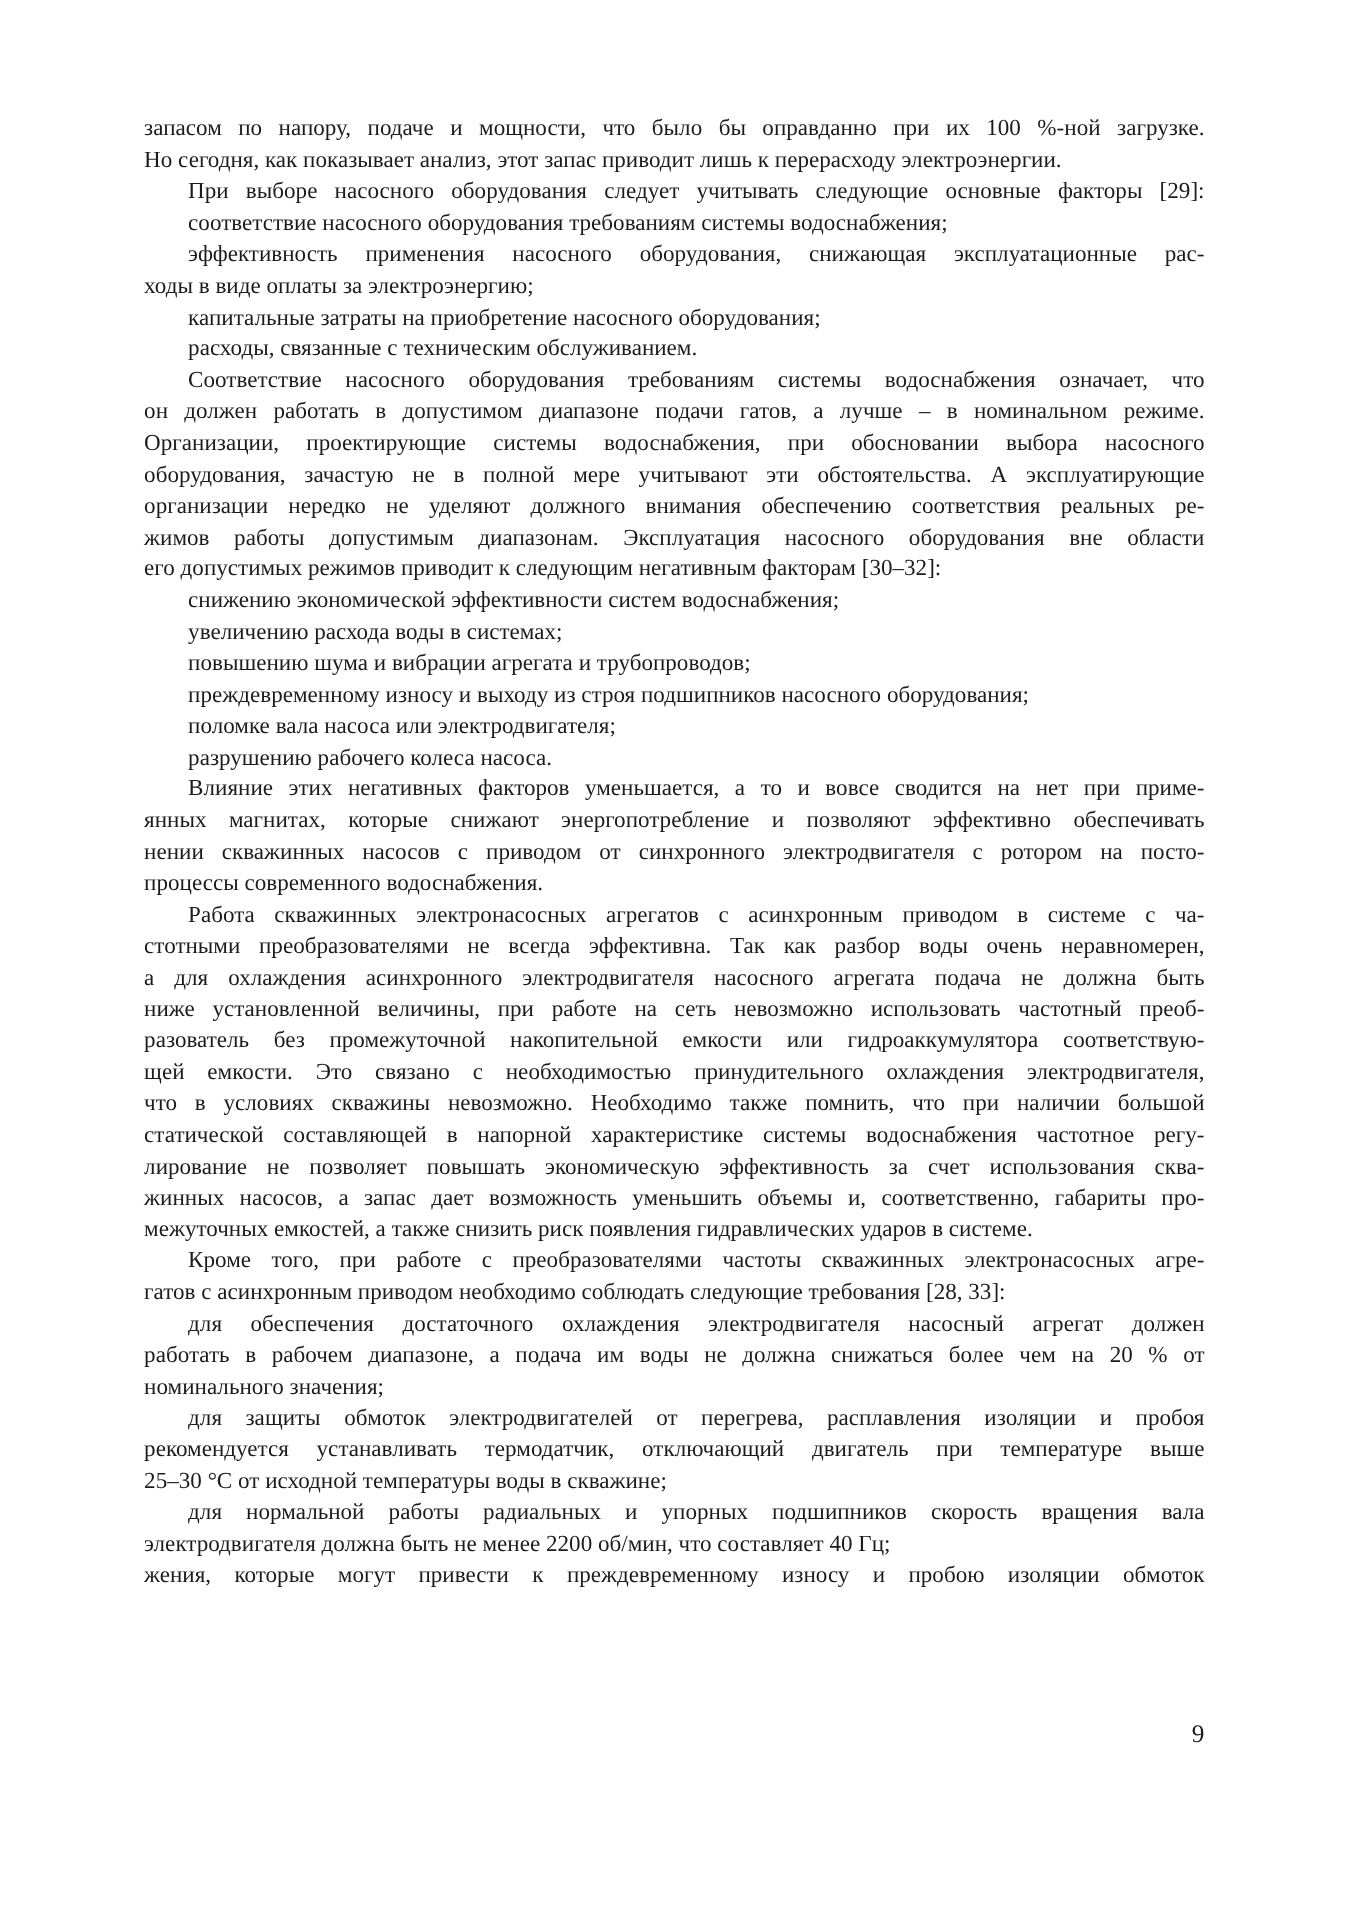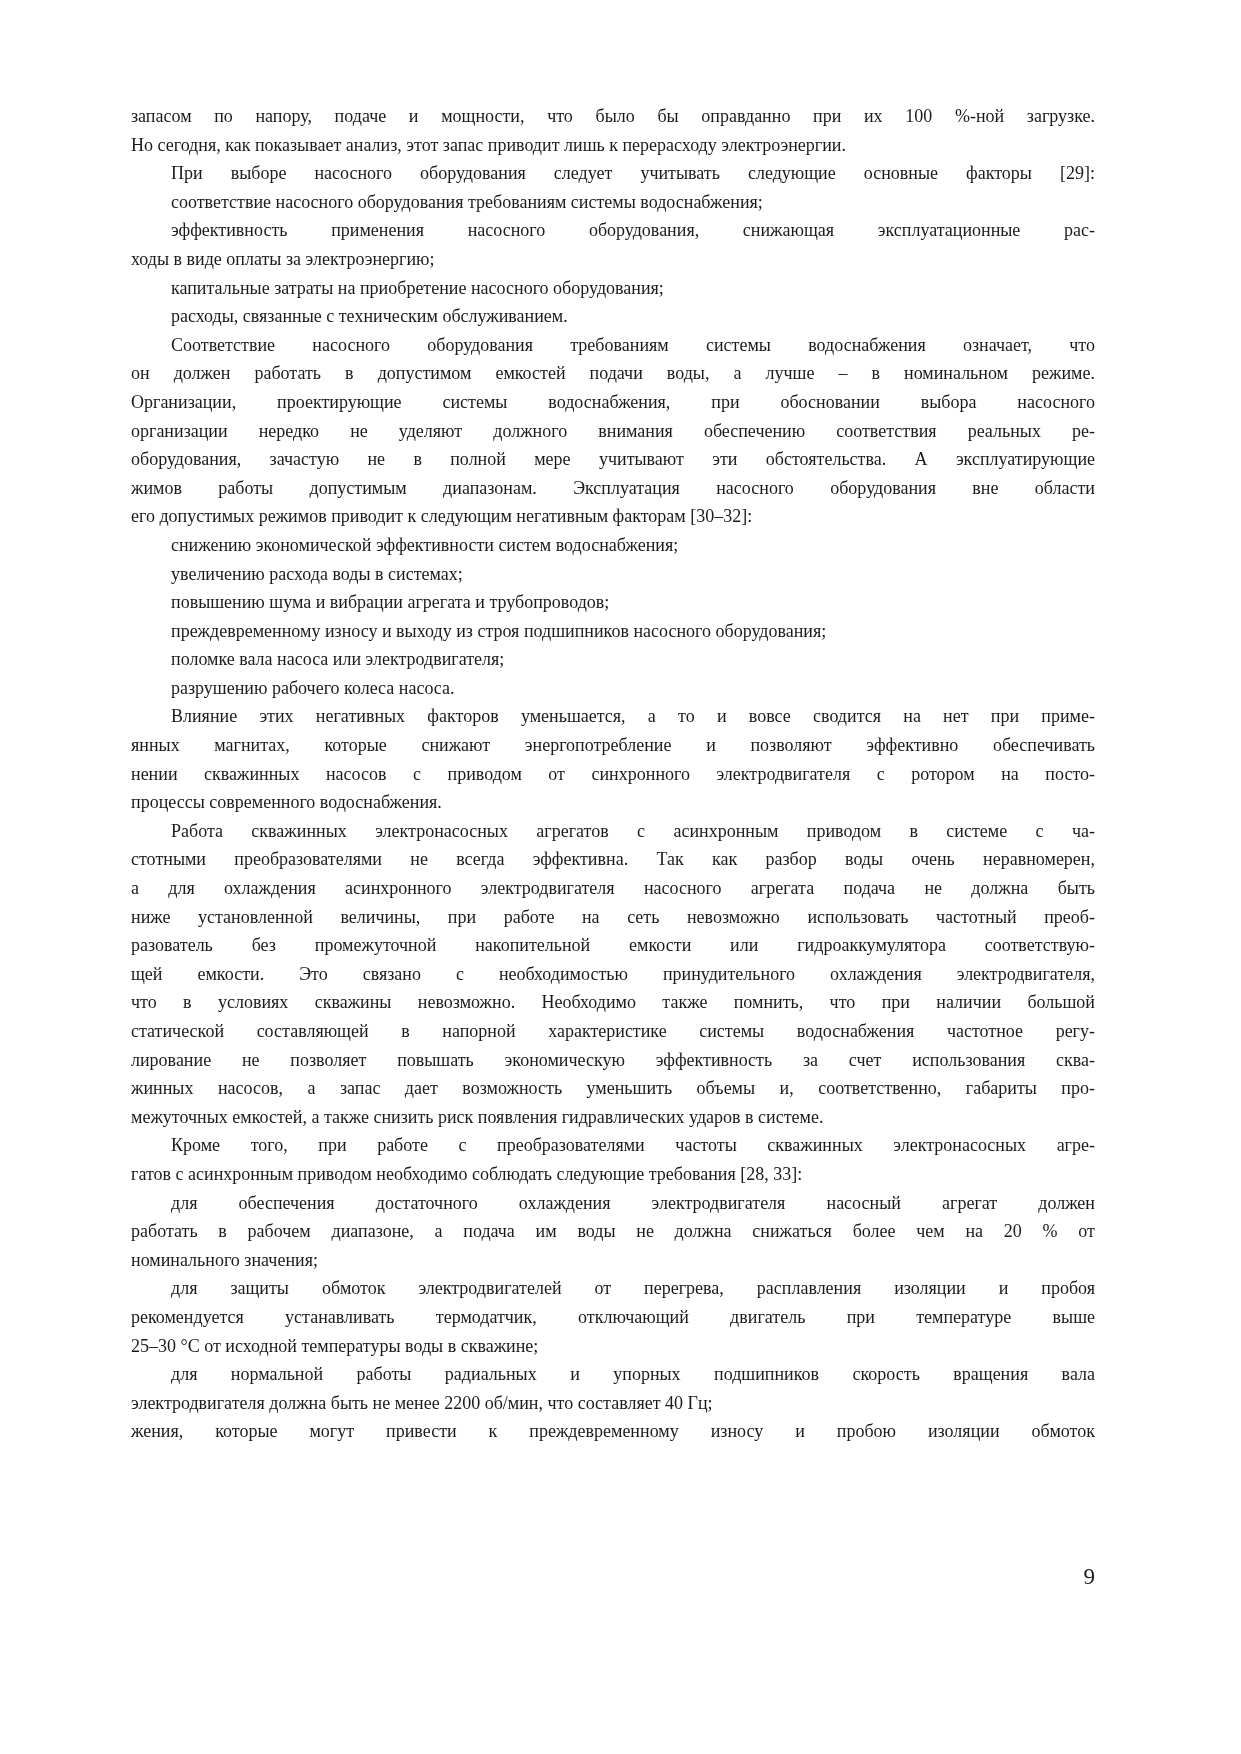--- a/index.html
+++ b/index.html
@@ -15,21 +15,21 @@
     background: #ffffff;
     color: #1b1b1b;
     font-family: "Liberation Serif", "DejaVu Serif", serif;
     overflow: hidden;
   }
   .text-block {
     position: absolute;
     left: 131px;
     top: 102px;
     width: 964px;
-    font-size: 18px;
+    font-size: 21px;
     line-height: 28.6px;
   }
   .para {
     margin: 0;
     padding: 0;
   }
   .line {
     text-align: justify;
     text-align-last: left;
     white-space: normal;
@@ -70,24 +70,24 @@
         <div class="line">ходы в виде оплаты за электроэнергию;</div>
       </div>
       <div class="para">
         <div class="line indent">капитальные затраты на приобретение насосного оборудования;</div>
       </div>
       <div class="para">
         <div class="line indent">расходы, связанные с техническим обслуживанием.</div>
       </div>
       <div class="para">
         <div class="line just indent">Соответствие насосного оборудования требованиям системы водоснабжения означает, что</div>
-        <div class="line just">он должен работать в допустимом емкостей подачи воды, а лучше – в номинальном режиме.</div>
+        <div class="line just">он должен работать в допустимом диапазоне подачи гатов, а лучше – в номинальном режиме.</div>
         <div class="line just">Организации, проектирующие системы водоснабжения, при обосновании выбора насосного</div>
+        <div class="line just">оборудования, зачастую не в полной мере учитывают эти обстоятельства. А эксплуатирующие</div>
         <div class="line just">организации нередко не уделяют должного внимания обеспечению соответствия реальных ре-</div>
-        <div class="line just">оборудования, зачастую не в полной мере учитывают эти обстоятельства. А эксплуатирующие</div>
         <div class="line just">жимов работы допустимым диапазонам. Эксплуатация насосного оборудования вне области</div>
         <div class="line">его допустимых режимов приводит к следующим негативным факторам [30–32]:</div>
       </div>
       <div class="para">
         <div class="line indent">снижению экономической эффективности систем водоснабжения;</div>
       </div>
       <div class="para">
         <div class="line indent">увеличению расхода воды в системах;</div>
       </div>
       <div class="para">

